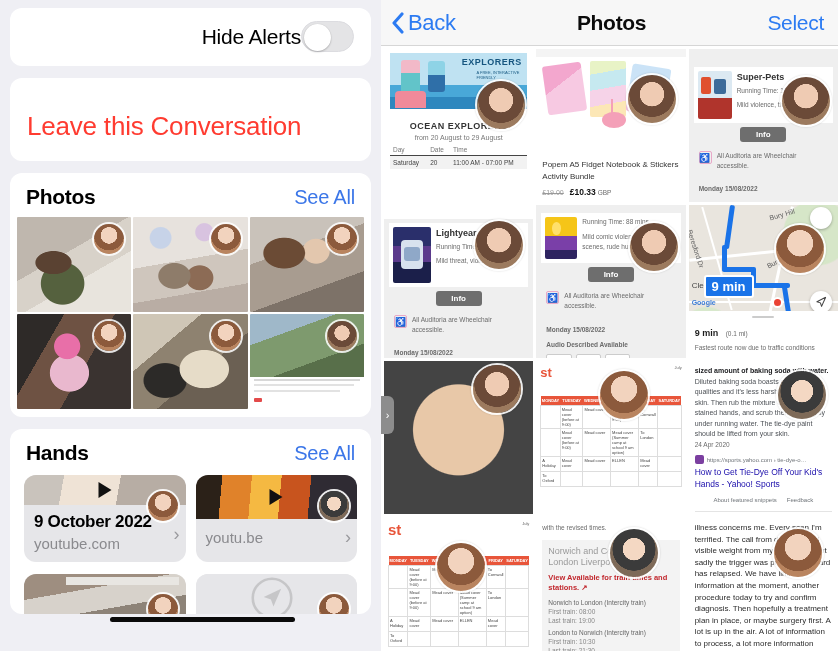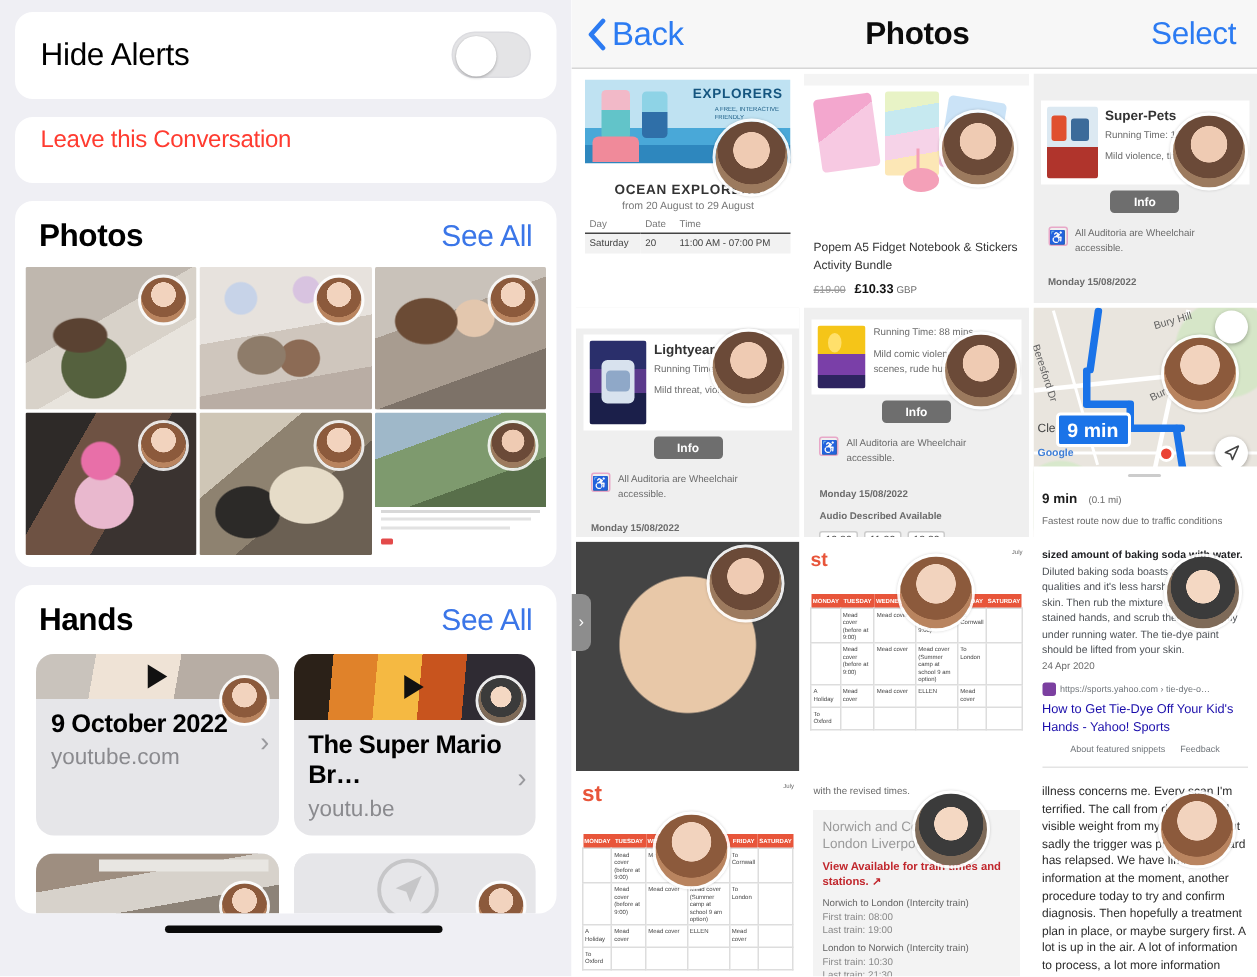--- a/index.html
+++ b/index.html
@@ -19,39 +19,39 @@
     padding: 8px 10px 0 10px;
     overflow: hidden;
   }
   .card {
     background: #ffffff;
     border-radius: 12px;
     margin-bottom: 12px;
     overflow: hidden;
   }
   .row-toggle {
-    display: flex; align-items: center; justify-content: space-between;
+    display: flex; align-items: center; justify-content: flex-end;
     padding: 13px 17px 14px 17px;
   }
   .row-toggle .label { font-size: 21px; color: #000; letter-spacing: -0.2px; }
   .switch {
     width: 53px; height: 31px; border-radius: 16px;
     background: #E4E4E6;
     position: relative; flex: none;
     border: 0.5px solid #dcdce0;
   }
   .switch .knob {
     position: absolute; top: 1.5px; left: 1.5px;
     width: 27px; height: 27px; border-radius: 50%;
     background: #fff;
     box-shadow: 0 1px 2px rgba(0,0,0,.22), 0 0 1px rgba(0,0,0,.12);
   }
   .row-destructive {
-    padding: 7px 17px 19px 17px;
-    font-size: 16px;
+    padding: 33px 17px 19px 17px;
+    font-size: 26px;
     color: #FF3B30;
     letter-spacing: -0.2px;
   }
   .section-head {
     display: flex; align-items: baseline; justify-content: space-between;
     padding: 12px 16px 8px 16px;
   }
   .section-head .title { font-size: 21px; font-weight: bold; color: #000; letter-spacing: -0.3px; }
   .section-head .see-all { font-size: 20px; color: #3B76E8; letter-spacing: -0.2px; margin-left: 43px; }
 
@@ -368,21 +368,20 @@
               <span class="face a"></span>
             </span>
         </div>
 
         <div class="link-card">
           <div class="link-thumb" style="height:44px">
             <span class="imgph" style="background:linear-gradient(95deg,#2B2118 0 16%,#E0822A 16% 34%,#F5B942 34% 52%,#C8541E 52% 70%,#2F2B33 70% 100%)"></span>
             <span class="play-badge"></span>
           </div>
           <div class="link-body">
-            <div class="link-title">The Super Mario Br…</div>
             <div class="link-domain">youtu.be</div>
             <span class="link-chev">›</span>
           </div>
           <span class="link-av">
               <span class="face c"></span>
             </span>
         </div>
       </div>
 
       <div class="links-row2">

